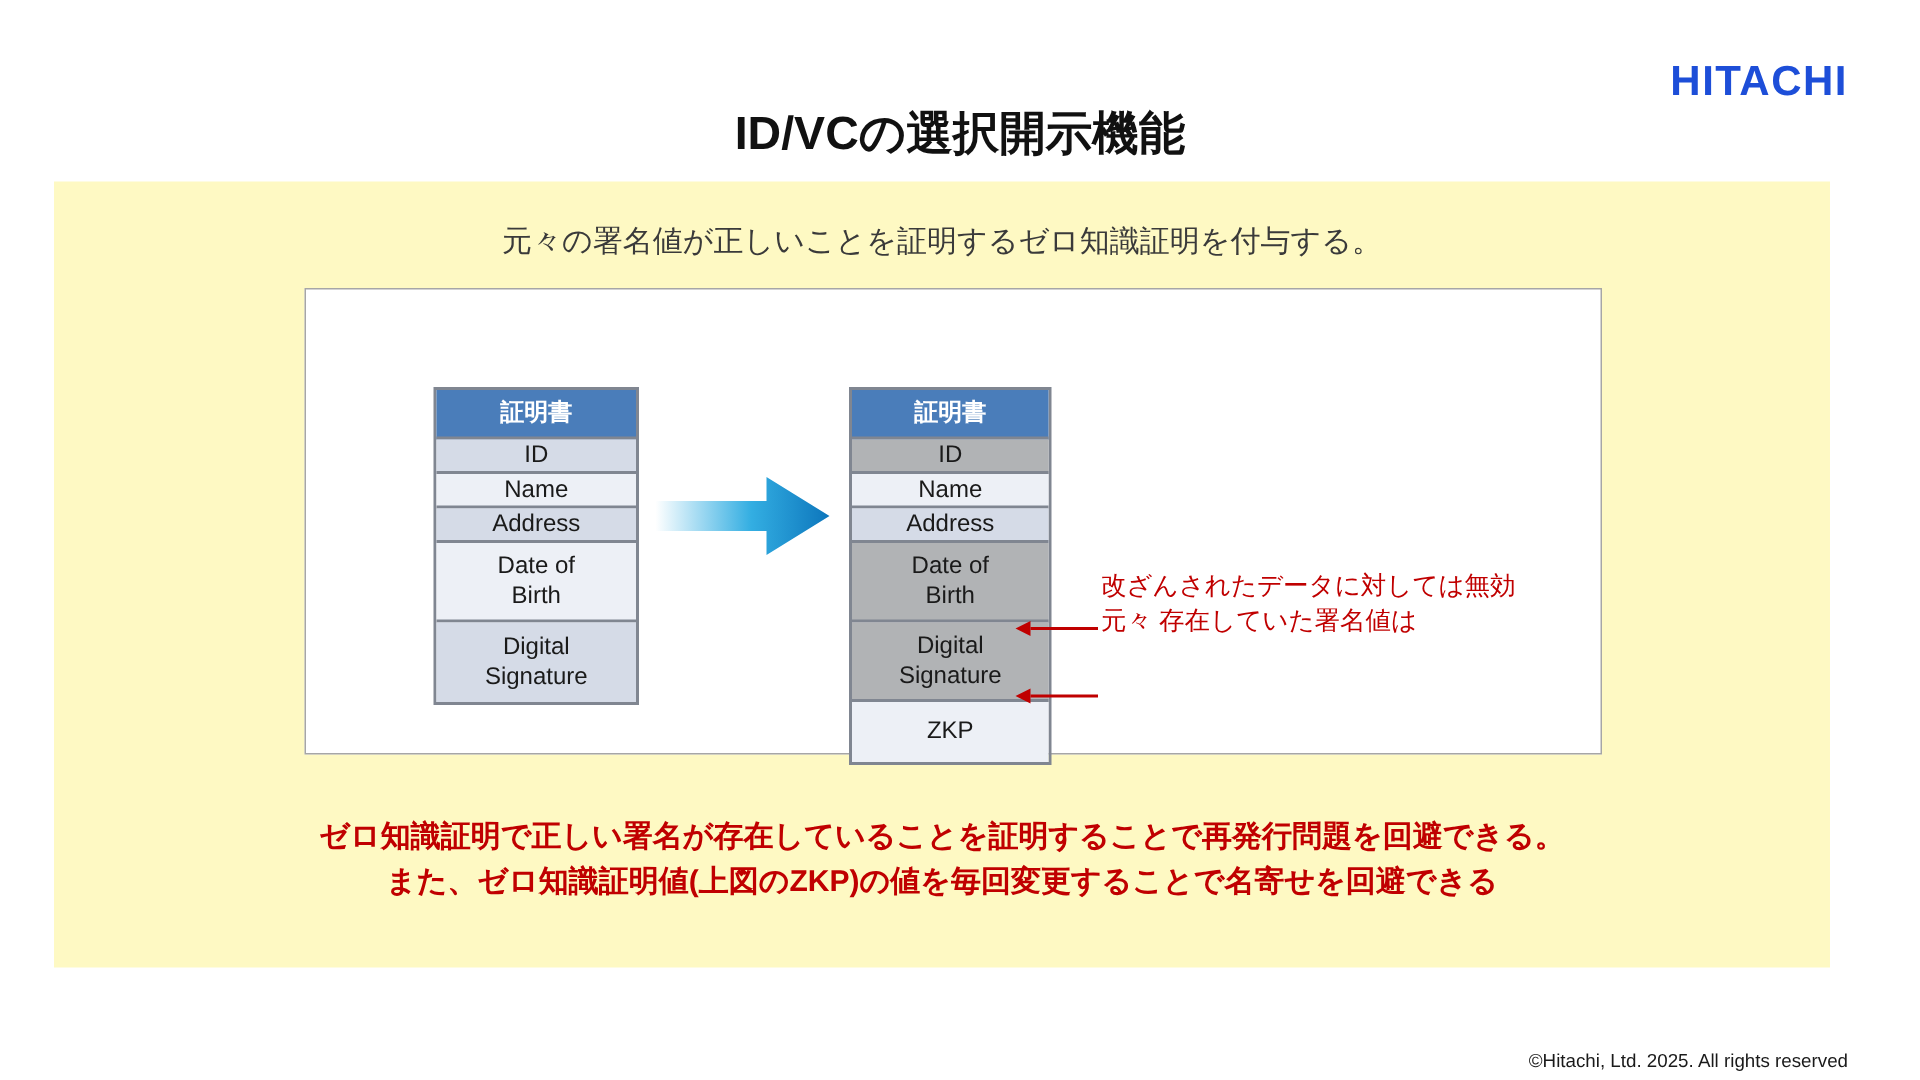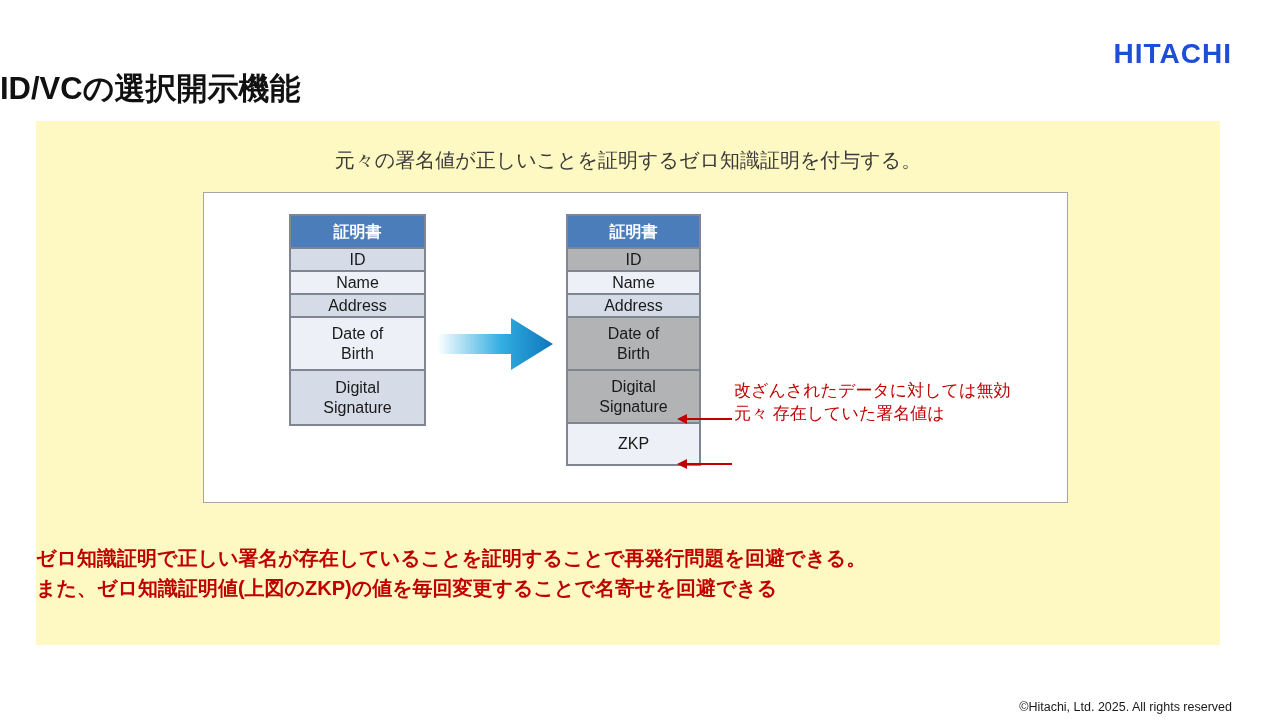--- a/index.html
+++ b/index.html
@@ -3,34 +3,34 @@
 <meta charset="utf-8">
 <style>
   * { margin:0; padding:0; box-sizing:border-box; }
   html,body { width:1280px; height:720px; background:#ffffff;
     font-family:"Liberation Sans","DejaVu Sans",sans-serif; }
   .slide { position:relative; width:1280px; height:720px; background:#ffffff; overflow:hidden; }
 
   .logo { position:absolute; top:38px; right:48px; font-size:28px; font-weight:bold;
     letter-spacing:1px; color:#1d4ed8; }
 
-  .title { position:absolute; top:68px; left:0; width:100%; 
+  .title { position:absolute; top:68px; left:0; width:100%; text-align:center;
     font-size:31px; font-weight:bold; color:#111; }
 
   .panel { position:absolute; left:36px; top:121px; width:1184px; height:524px;
     background:#fef9c3; }
 
   .caption { position:absolute; top:26px; left:0; width:100%; text-align:center;
     font-size:20px; color:#3a3a3a; }
 
   .diagram-box { position:absolute; left:167px; top:71px; width:865px; height:311px;
     background:#ffffff; border:1px solid #a6a6a6; }
 
   .tbl { position:absolute; display:flex; flex-direction:column;
-    border:2px solid #808691; }
+    border:2px solid #808691;margin-top:44px; }
   .tbl-left  { left:85px;  top:21px; width:137px; }
   .tbl-right { left:362px; top:21px; width:135px; }
   .cell { display:flex; align-items:center; justify-content:center; text-align:center;
     font-size:16px; line-height:1.25; color:#1a1a1a; white-space:pre-line;
     border-bottom:2px solid #808691; }
   .cell:last-child { border-bottom:none; }
   .cell-hd { height:33px; background:#4a7dba; color:#ffffff; font-weight:bold; }
   .h1 { height:23px; } .h2 { height:53px; } .hz { height:40px; }
   .row-dark   { background:#d5dbe7; }
   .row-light  { background:#edf0f6; }
@@ -45,21 +45,21 @@
 
   .ra-line { position:absolute; height:2px; background:#c00000; }
   .ra-head { position:absolute; width:0; height:0;
     border-top:5px solid transparent; border-bottom:5px solid transparent;
     border-right:10px solid #c00000; }
   .ra1-line { left:483px; top:225px; width:45px; }
   .ra1-head { left:473px; top:221px; }
   .ra2-line { left:483px; top:270px; width:45px; }
   .ra2-head { left:473px; top:266px; }
 
-  .summary { position:absolute; top:422px; left:0; width:100%; 
+  .summary { position:absolute; top:422px; left:0; width:100%; text-align:center;
     font-size:20px; font-weight:bold; color:#c00000; line-height:30px; }
 
   .footer { position:absolute; top:700px; right:48px; font-size:12.5px; color:#1a1a1a; }
 </style>
 </head>
 <body>
 
 <div class="slide">
 
   <div class="logo">HITACHI</div>

